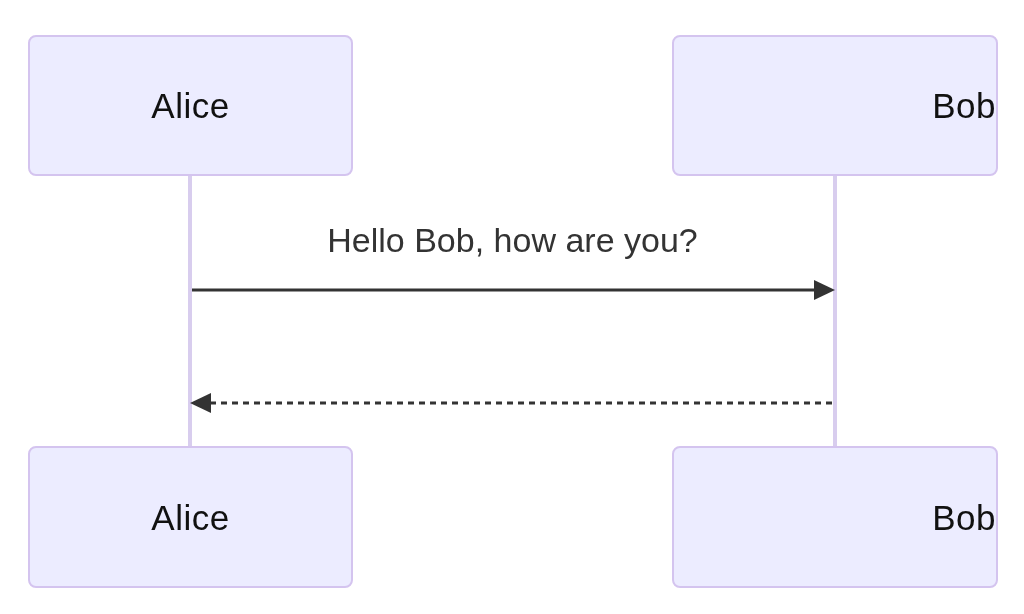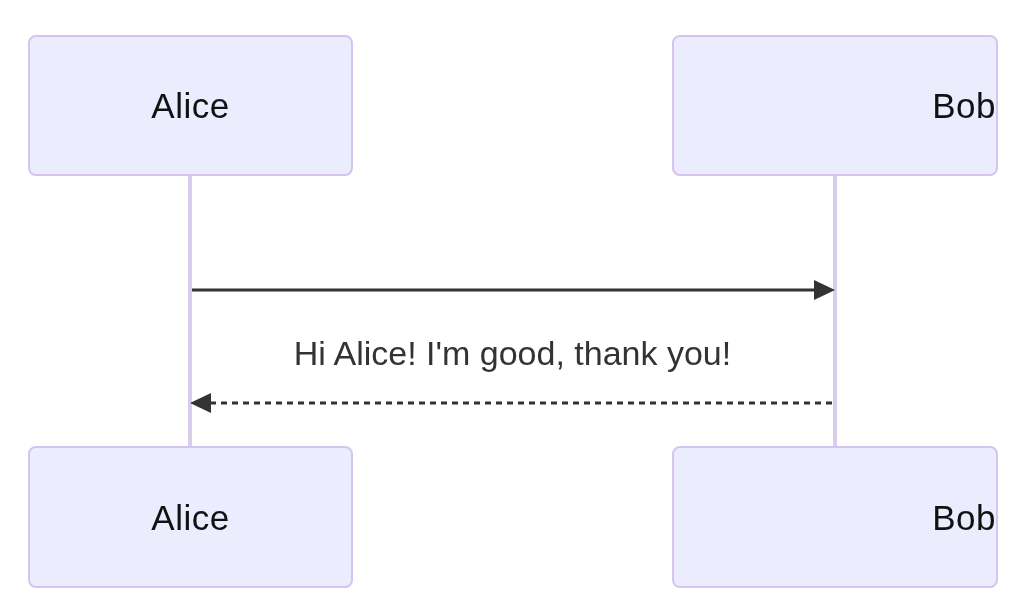--- a/index.html
+++ b/index.html
@@ -79,21 +79,21 @@
   <div class="actor-box box-alice box-top">
     <span class="actor-label">Alice</span>
   </div>
   <div class="actor-box box-bob box-top">
     <span class="actor-label">Bob</span>
   </div>
 
   <div class="lifeline lifeline-alice"></div>
   <div class="lifeline lifeline-bob"></div>
 
-  <div class="msg-label msg-label-2">Hi Alice! I'm good, thank you!</div>
+  <div class="msg-label msg-label-1">Hello Bob, how are you?</div>
 
   <svg class="arrows" width="1024" height="614" viewBox="0 0 1024 614">
 
     <line x1="192" y1="290" x2="816" y2="290" stroke="#333333" stroke-width="3"></line>
     <polygon points="835,290 814,280 814,300" fill="#333333"></polygon>
 
     <line x1="210" y1="403" x2="834" y2="403" stroke="#333333" stroke-width="3" stroke-dasharray="6,5"></line>
     <polygon points="190,403 211,393 211,413" fill="#333333"></polygon>
   </svg>
 

